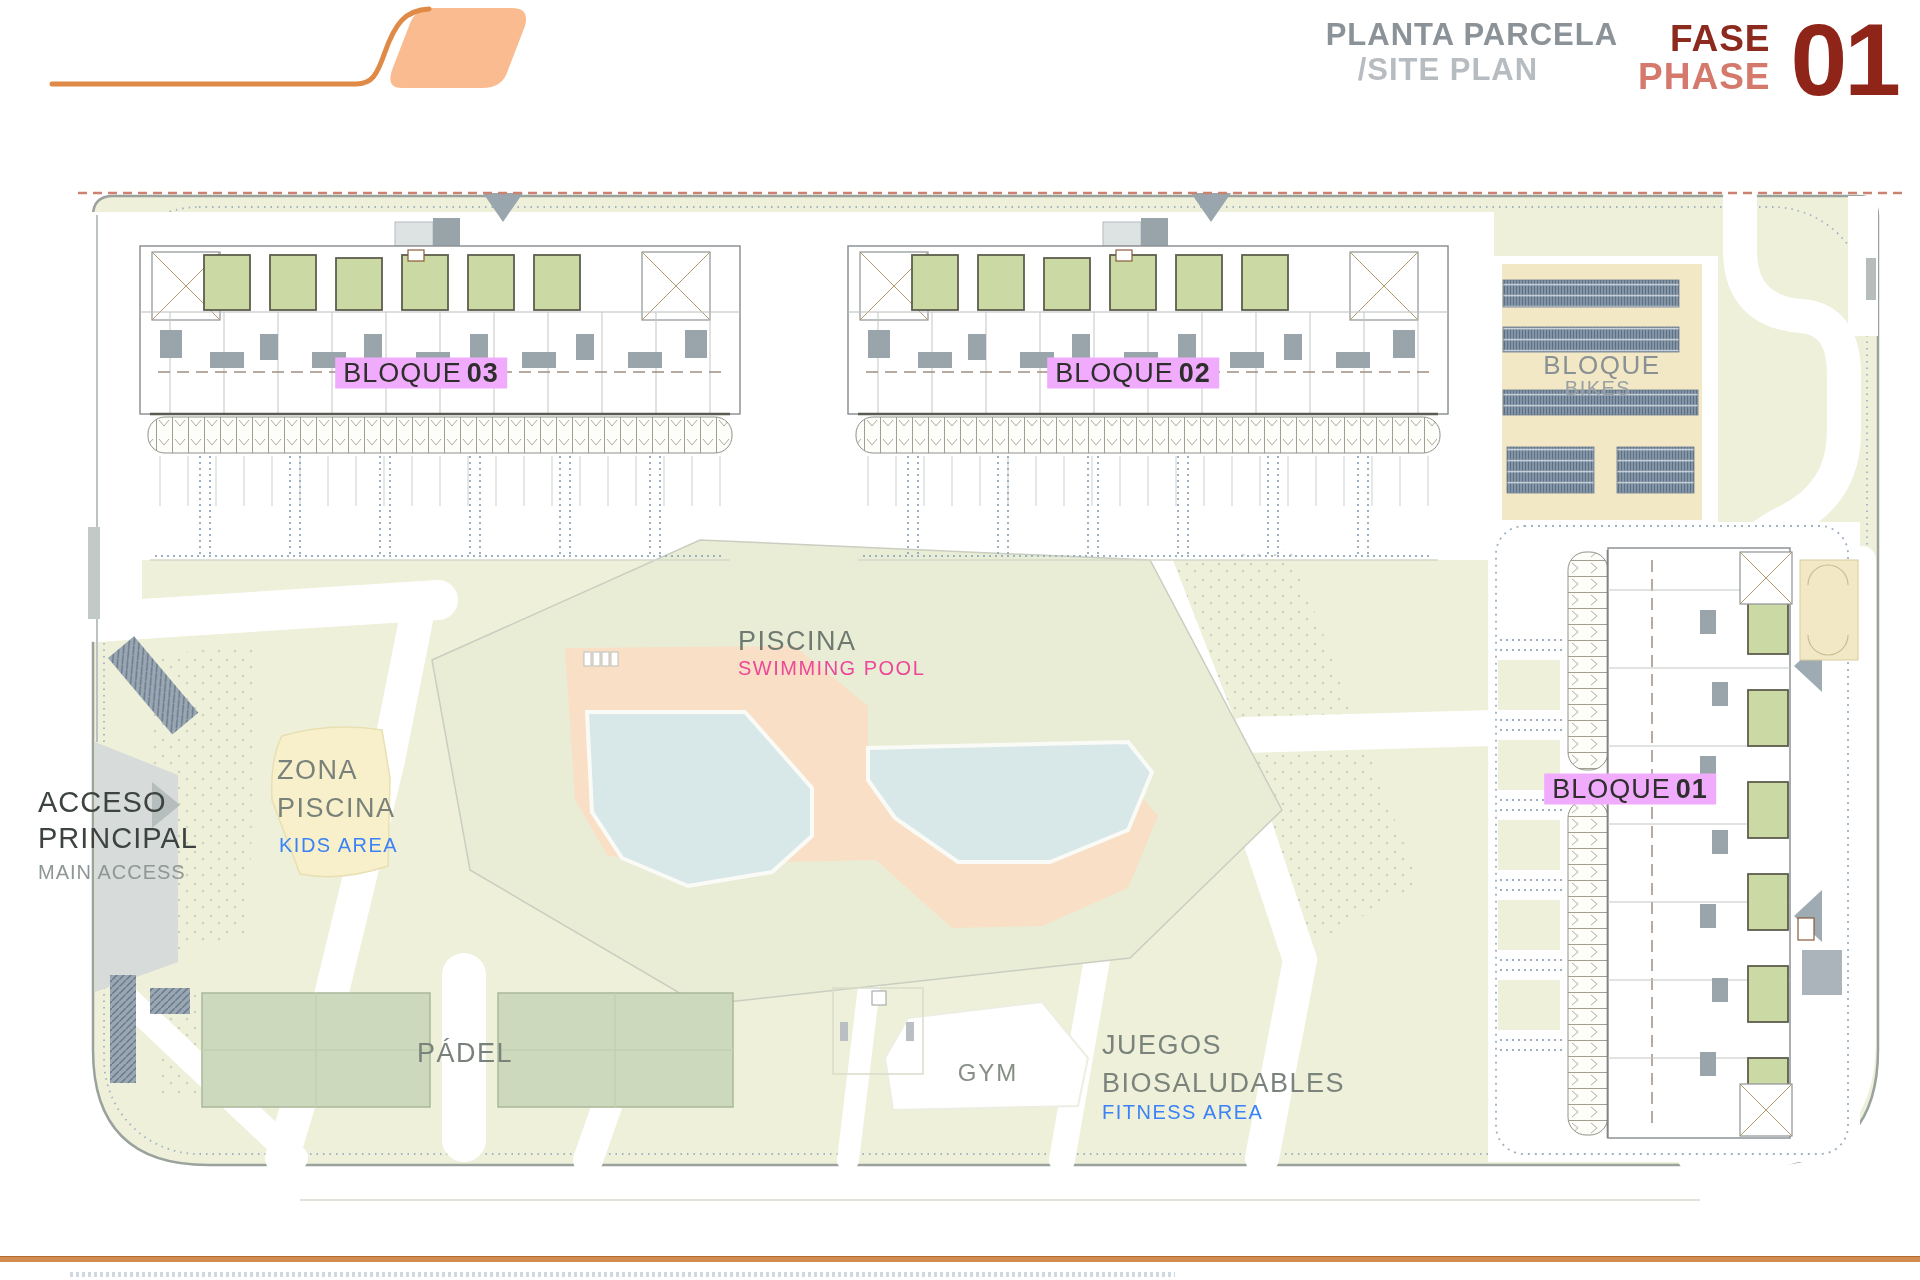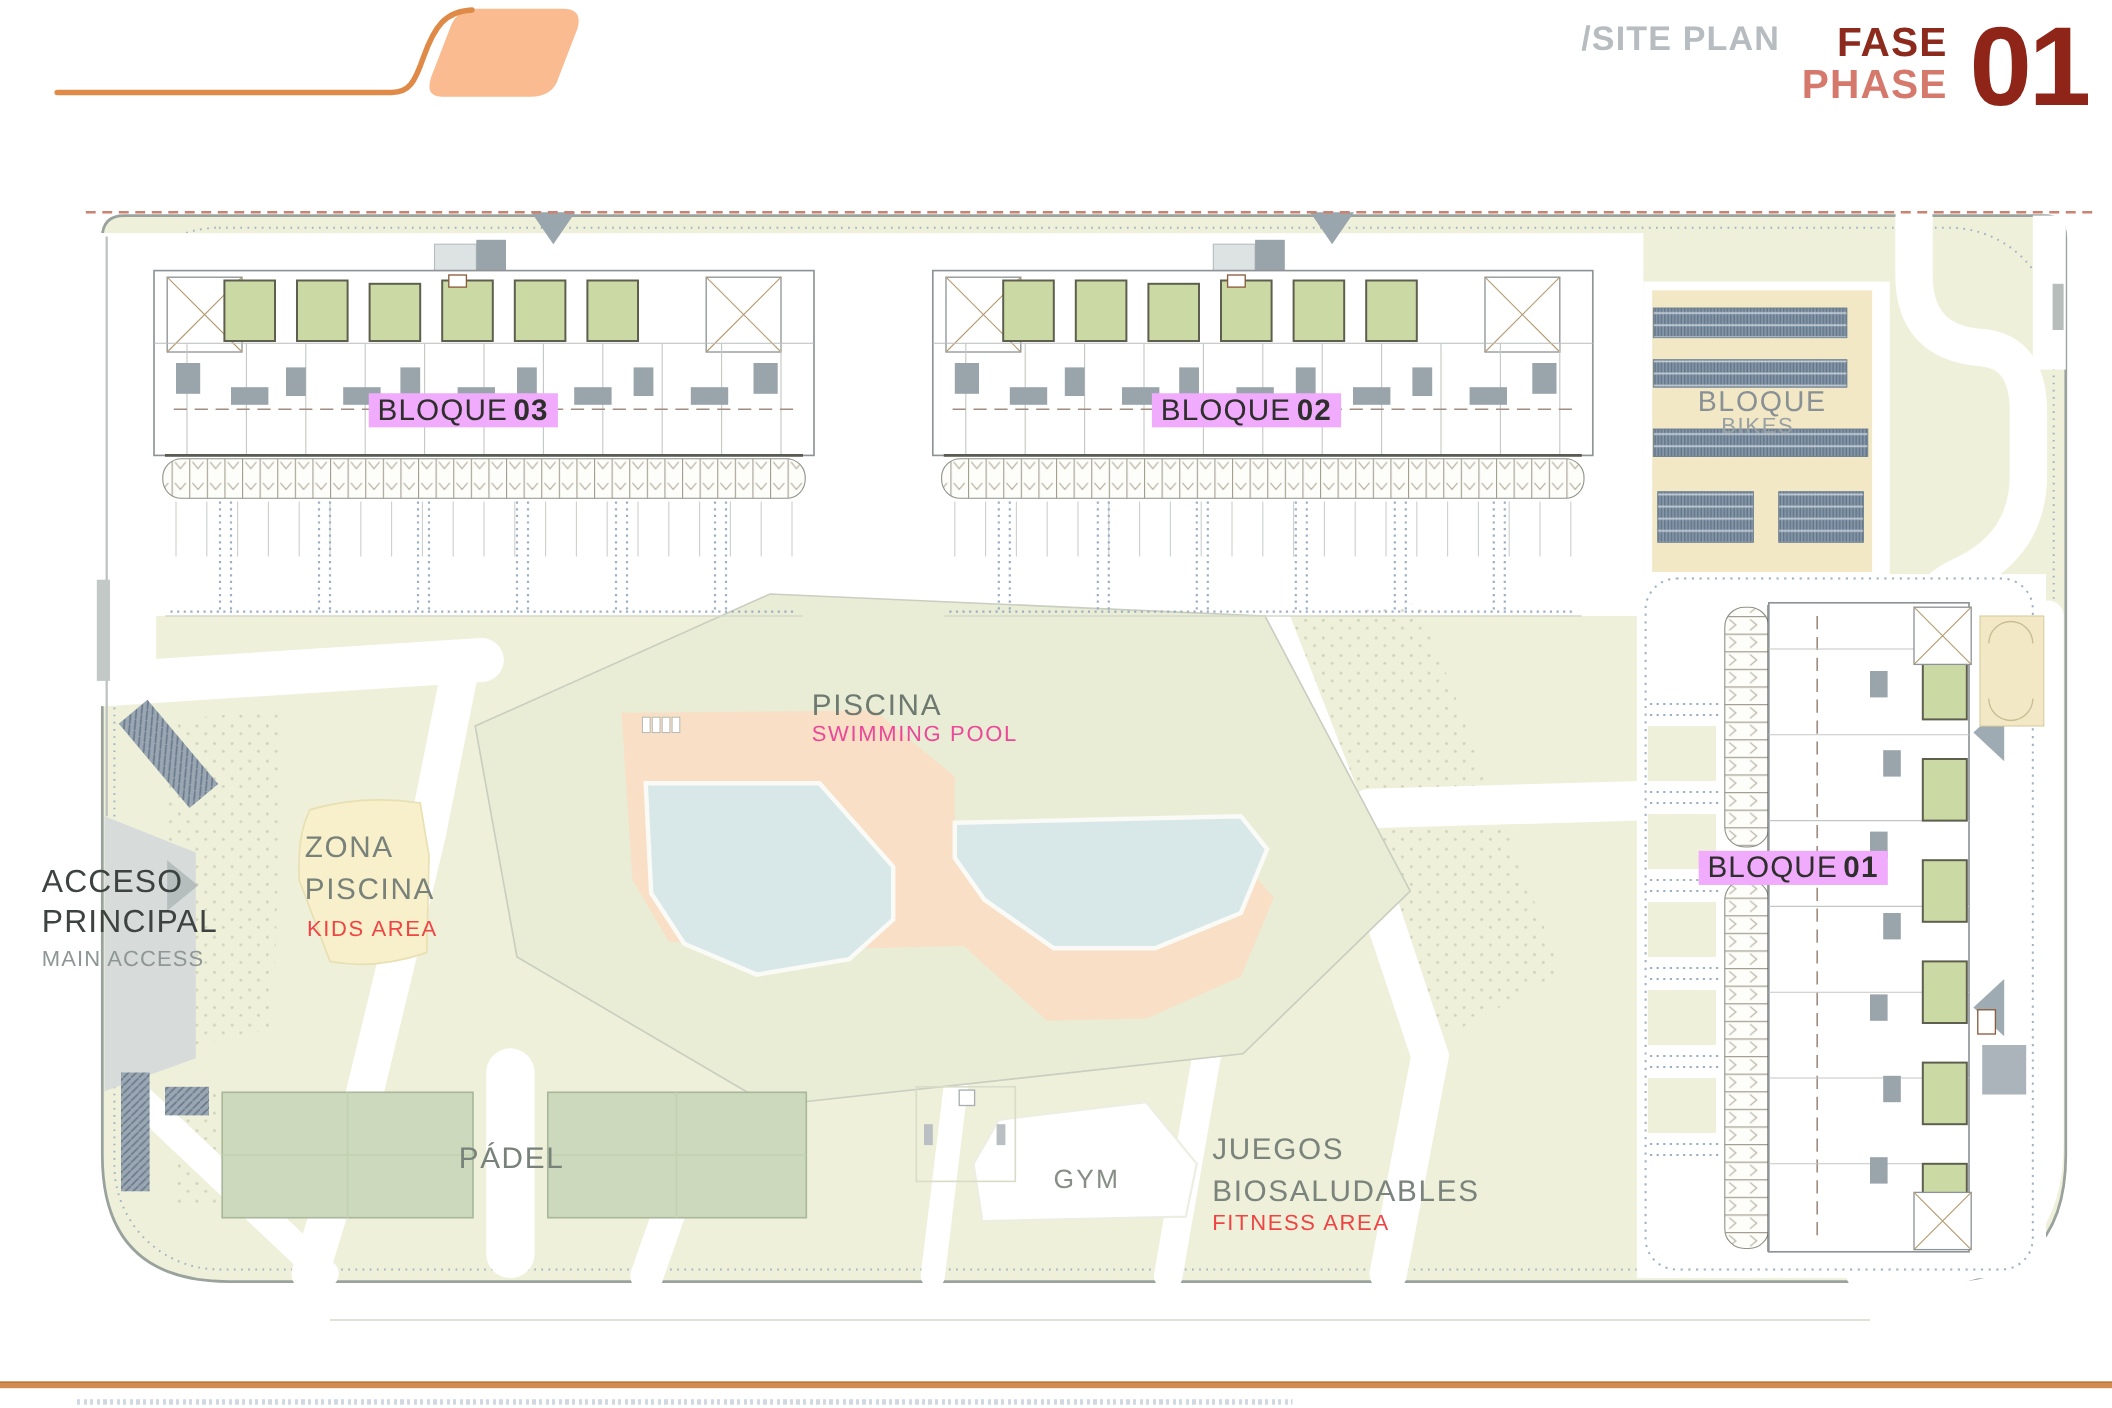--- a/index.html
+++ b/index.html
@@ -20,21 +20,21 @@
 
   
   .lbl{position:absolute;white-space:nowrap;line-height:1;}
   .center{transform:translate(-50%,-50%);}
   .hcenter{transform:translateX(-50%);}
 
   .block-lbl{font-size:27px;letter-spacing:1px;color:#2e2e2c;background:#f0abfc;padding:2px 8px;}
   .block-lbl .num{font-weight:800;margin-left:5px;}
 
   .a-es{font-size:27px;letter-spacing:1.5px;color:#79827a;}
-  .a-en{font-size:20px;letter-spacing:1.5px;color:#ef4444;}
+  .a-en{font-size:20px;letter-spacing:1.5px;color:#3b82f6;}
   .a-gray-es{font-size:26px;letter-spacing:1.5px;color:#8a9194;}
   .a-gray-en{font-size:20px;letter-spacing:1.5px;color:#9aa1a4;}
   .acc-es{font-size:29px;letter-spacing:1px;color:#3d4340;}
   .acc-en{font-size:20px;letter-spacing:1px;color:#8e9696;}
   .gym-lbl{font-size:24px;letter-spacing:2px;color:#868e86;}
 
   
   .rule-orange{position:absolute;left:0;top:1256px;width:1920px;height:5px;background:#d28c50;border-top:1px solid #b06a2e;}
   .microtext{position:absolute;left:70px;top:1272px;width:1105px;height:5px;opacity:.55;
     background:repeating-linear-gradient(90deg,#a9bac9 0 3px,transparent 3px 6px);}
@@ -271,20 +271,21 @@
     <rect x="88" y="527" width="12" height="92" fill="#c3c9c7"></rect>
   </svg>
 
   <svg id="logo-svg" width="560" height="100" viewBox="0 0 560 100">
     <path d="M432,8 L512,8 Q530,8 525,26 L508,70 Q503,88 482,88 L402,88 Q386,88 392,70 L409,26 Q415,8 432,8 Z" fill="#f9bb8f"></path>
     <path d="M52,84 L356,84 C372,84 377,75 385,52 C395,24 405,10 429,9" fill="none" stroke="#e08a48" stroke-width="5" stroke-linecap="round"></path>
   </svg>
 
   <div class="hdr">
     <div class="hdr-titles">
+      <div>PLANTA PARCELA</div>
       <div class="sub">/SITE PLAN</div>
     </div>
     <div class="hdr-phase">
       <div>FASE</div>
       <div class="en">PHASE</div>
     </div>
     <div class="hdr-num">01</div>
   </div>
 
   <div class="lbl block-lbl center" style="left:421px;top:373px;">

